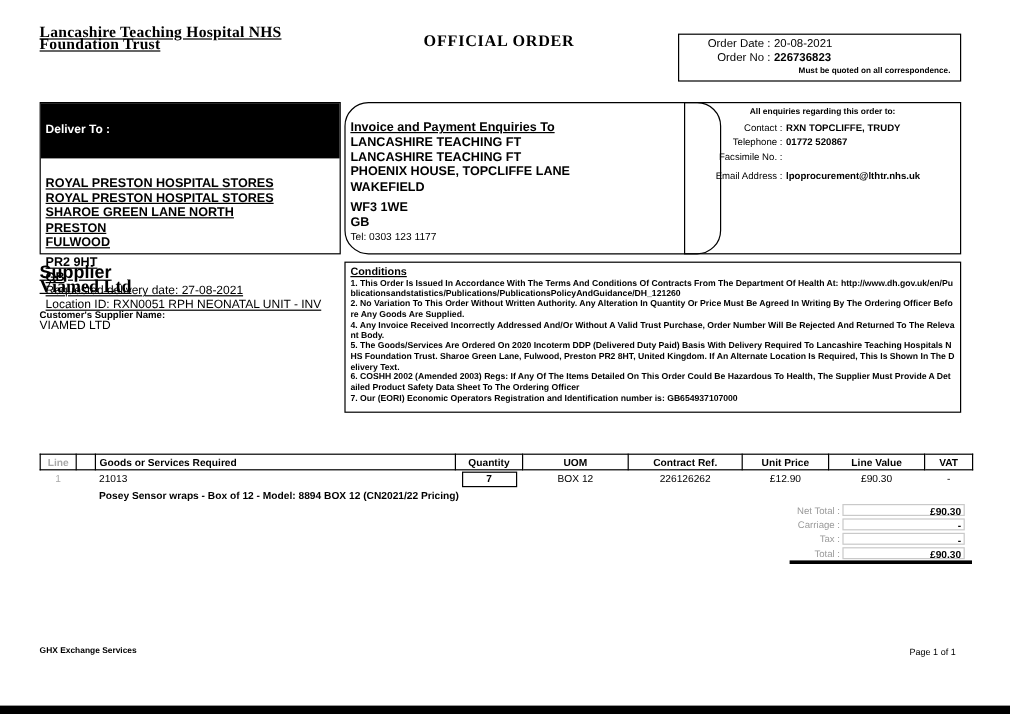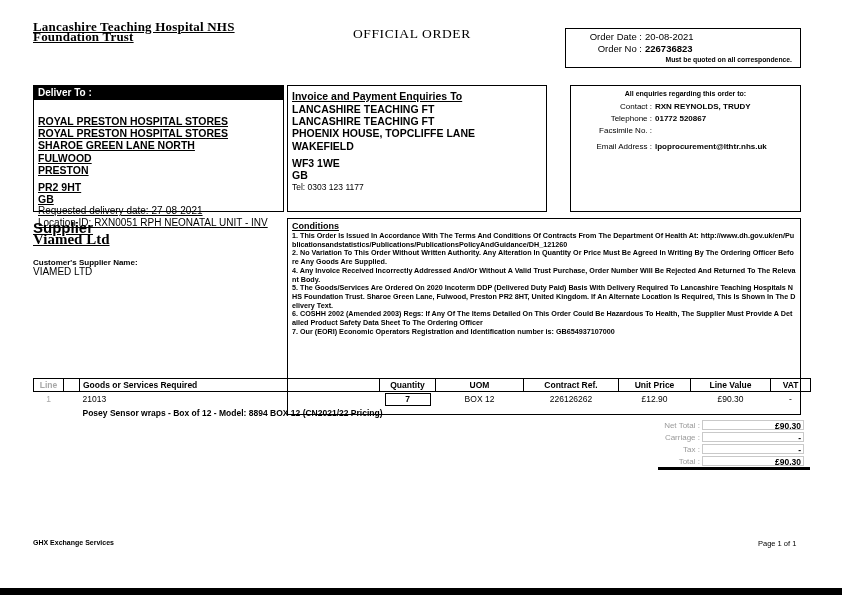--- a/index.html
+++ b/index.html
@@ -4,56 +4,56 @@
 <style>
   html,body{margin:0;padding:0;background:#fff;}
   .page{position:relative;width:842px;height:595px;background:#fff;overflow:hidden;
         font-family:"Liberation Sans",sans-serif;color:#000;}
   .serif{font-family:"Liberation Serif",serif;}
   .abs{position:absolute;}
 
   
   .org-name{left:33px;top:22px;font-weight:bold;font-size:13px;line-height:10px;
             text-decoration:underline;letter-spacing:.2px;}
-  .doc-title{left:353px;top:26px;font-weight:normal;font-size:13.5px;letter-spacing:.6px;}
+  .doc-title{left:353px;top:26px;font-weight:bold;font-size:13.5px;letter-spacing:.6px;}
   .order-box{left:565px;top:28px;width:236px;height:40px;border:1px solid #000;
              font-size:9.5px;padding:2px 4px;box-sizing:border-box;}
   .order-row{display:flex;line-height:12px;}
   .order-row .lbl{width:72px;text-align:right;margin-right:3px;}
   .order-no-val{font-weight:bold;}
   .quote-note{font-size:6.8px;font-weight:bold;text-align:right;padding-right:4px;margin-top:1px;}
 
   
   .box{border:1px solid #000;box-sizing:border-box;}
   .deliver-box{left:33px;top:85px;width:251px;height:127px;}
   .deliver-head{background:#000;color:#fff;font-weight:bold;font-size:10px;
-                padding:1px 4px;height:12px;line-height:11px;}
+                padding:17px 4px;height:12px;line-height:11px;}
   .deliver-body{padding:15px 4px;text-decoration:underline;}
   .addr-line{font-weight:bold;font-size:10.5px;line-height:12.2px;}
   .addr-gap{height:5px;}
   .plain-line{font-size:10px;line-height:11.6px;}
 
-  .invoice-box{left:287px;top:85px;width:260px;height:127px;padding:4px 4px;}
+  .invoice-box{left:287px;top:85px;width:314px;height:127px;padding:14px 4px;border-radius:20px;}
   .invoice-head{font-weight:bold;font-size:10.5px;text-decoration:underline;line-height:13px;}
   .tel-line{font-size:8.5px;margin-top:1px;}
 
   .enq-box{left:570px;top:85px;width:231px;height:127px;padding:4px 3px;font-size:8px;}
   .enq-heading{font-weight:bold;font-size:7px;text-align:center;margin-bottom:4px;}
   .enq-row{display:flex;line-height:12px;}
   .enq-row .lbl{width:78px;text-align:right;margin-right:3px;}
   .enq-row .val{font-weight:600;}
 
   
   .supplier-label{left:33px;top:219px;font-weight:bold;font-size:15px;text-decoration:underline;}
   .supplier-name{left:33px;top:231px;font-weight:bold;font-size:15px;text-decoration:underline;}
   .cust-sup-label{left:33px;top:258px;font-weight:bold;font-size:8px;}
   .cust-sup-name{left:33px;top:266px;font-size:10px;}
 
   
-  .cond-box{left:287px;top:218px;width:514px;height:197px;padding:2px 4px;}
+  .cond-box{left:287px;top:218px;width:514px;height:126px;padding:2px 4px;}
   .cond-head{font-weight:bold;font-size:9px;text-decoration:underline;line-height:11px;}
   .cond-item{font-size:7.2px;font-weight:700;line-height:8.7px;word-break:break-all;}
 
   
   .items{left:33px;top:378px;width:777px;border-collapse:collapse;table-layout:fixed;}
   .items th{border:1px solid #000;font-size:8.5px;font-weight:bold;height:12px;
             padding:0 3px;text-align:center;}
   .items th.left{text-align:left;}
   .items td{font-size:8.5px;height:14px;padding:0 3px;vertical-align:middle;}
   .center{text-align:center;}
@@ -98,22 +98,22 @@
     </div>
     <div class="quote-note">Must be quoted on all correspondence.</div>
   </div>
 
   <div class="abs box deliver-box">
     <div class="deliver-head">Deliver To :</div>
     <div class="deliver-body">
       <div class="addr-line">ROYAL PRESTON HOSPITAL STORES</div>
       <div class="addr-line">ROYAL PRESTON HOSPITAL STORES</div>
       <div class="addr-line">SHAROE GREEN LANE NORTH</div>
+      <div class="addr-line">PRESTON</div>
       <div class="addr-line">FULWOOD</div>
-      <div class="addr-line">PRESTON</div>
       <div class="addr-gap"></div>
       <div class="addr-line">PR2 9HT</div>
       <div class="addr-line">GB</div>
       <div class="plain-line">Requested delivery date: 27-08-2021</div>
       <div class="plain-line">Location ID: RXN0051 RPH NEONATAL UNIT - INV</div>
     </div>
   </div>
 
   <div class="abs box invoice-box">
     <div class="invoice-head">Invoice and Payment Enquiries To</div>
@@ -124,21 +124,21 @@
     <div class="addr-gap"></div>
     <div class="addr-line">WF3 1WE</div>
     <div class="addr-line">GB</div>
     <div class="tel-line">Tel: 0303 123 1177</div>
   </div>
 
   <div class="abs box enq-box">
     <div class="enq-heading">All enquiries regarding this order to:</div>
     <div class="enq-row">
       <span class="lbl">Contact :</span>
-      <span class="val">RXN REYNOLDS, TRUDY</span>
+      <span class="val">RXN TOPCLIFFE, TRUDY</span>
     </div>
     <div class="enq-row">
       <span class="lbl">Telephone :</span>
       <span class="val">01772 520867</span>
     </div>
     <div class="enq-row">
       <span class="lbl">Facsimile No. :</span>
       <span class="val"></span>
     </div>
     <div class="enq-row" style="margin-top:4px;">

